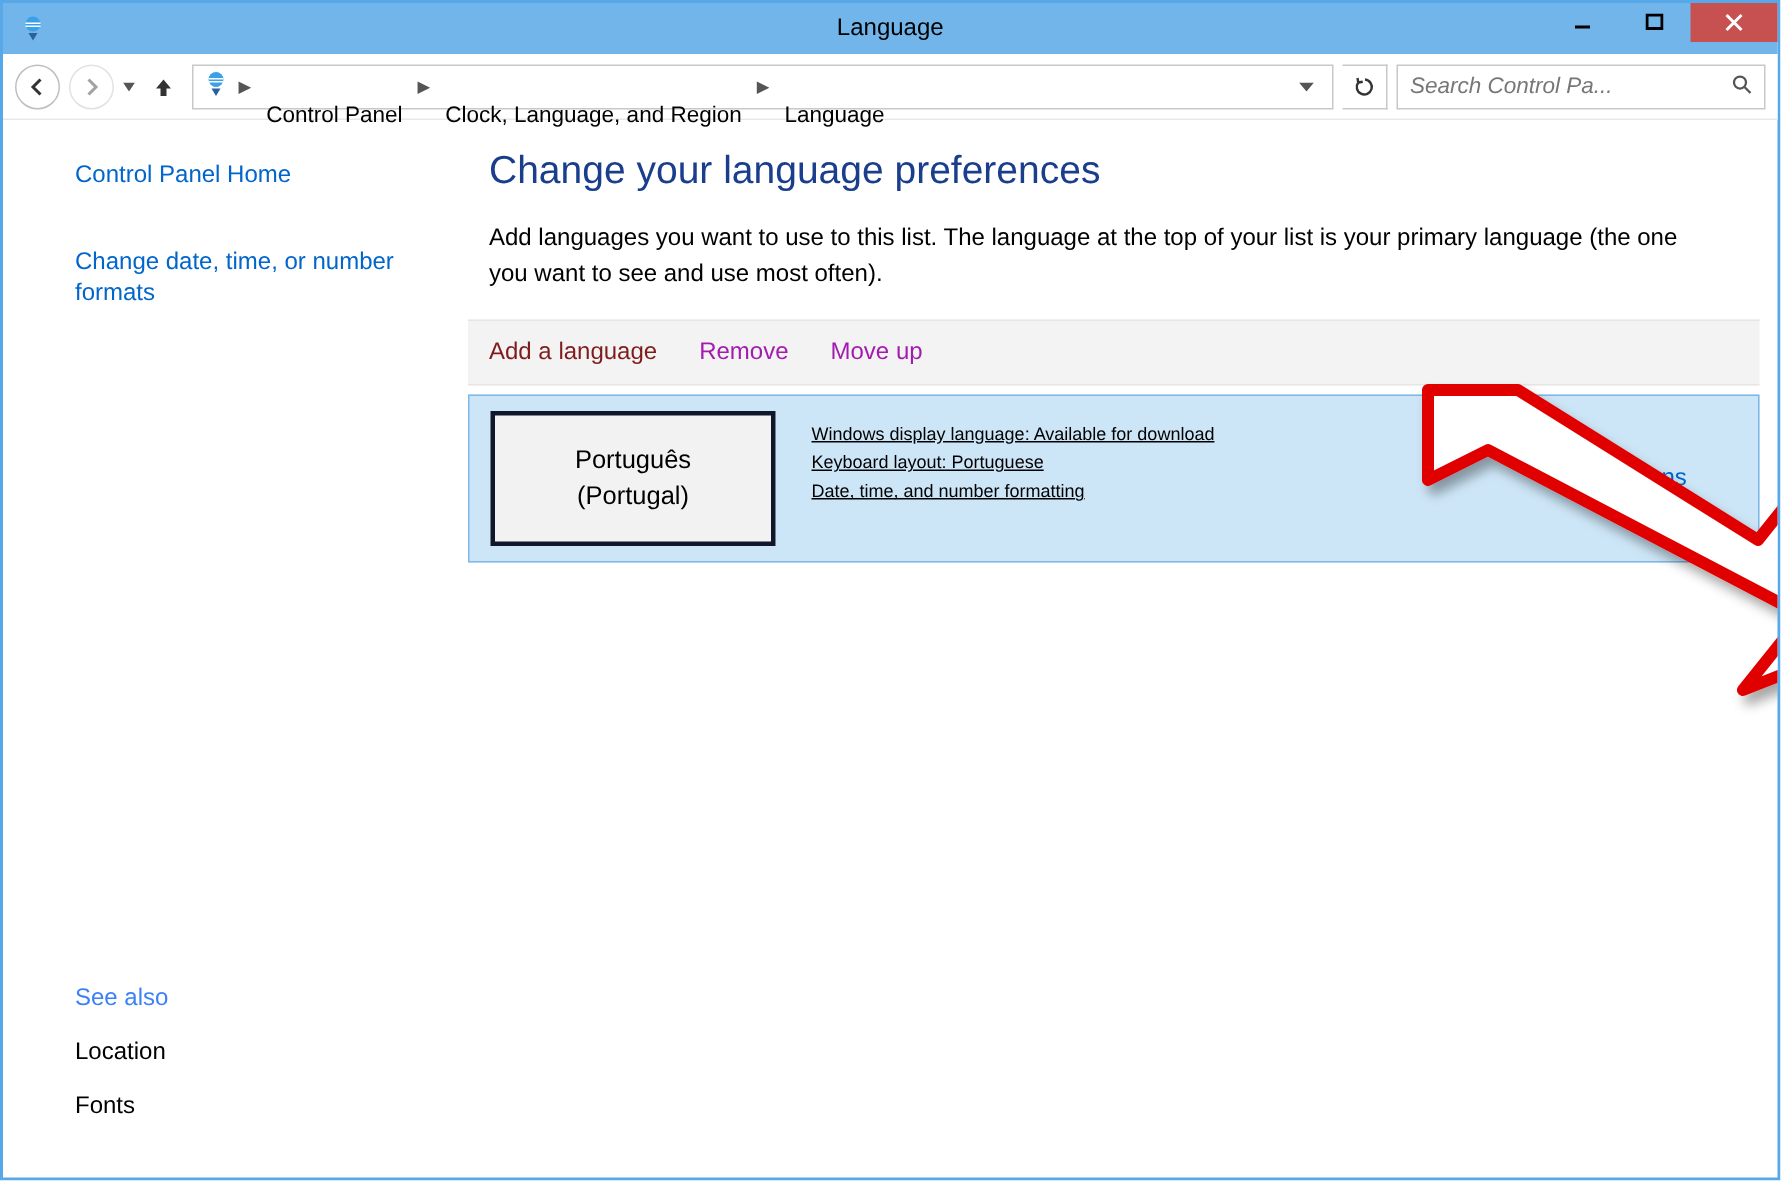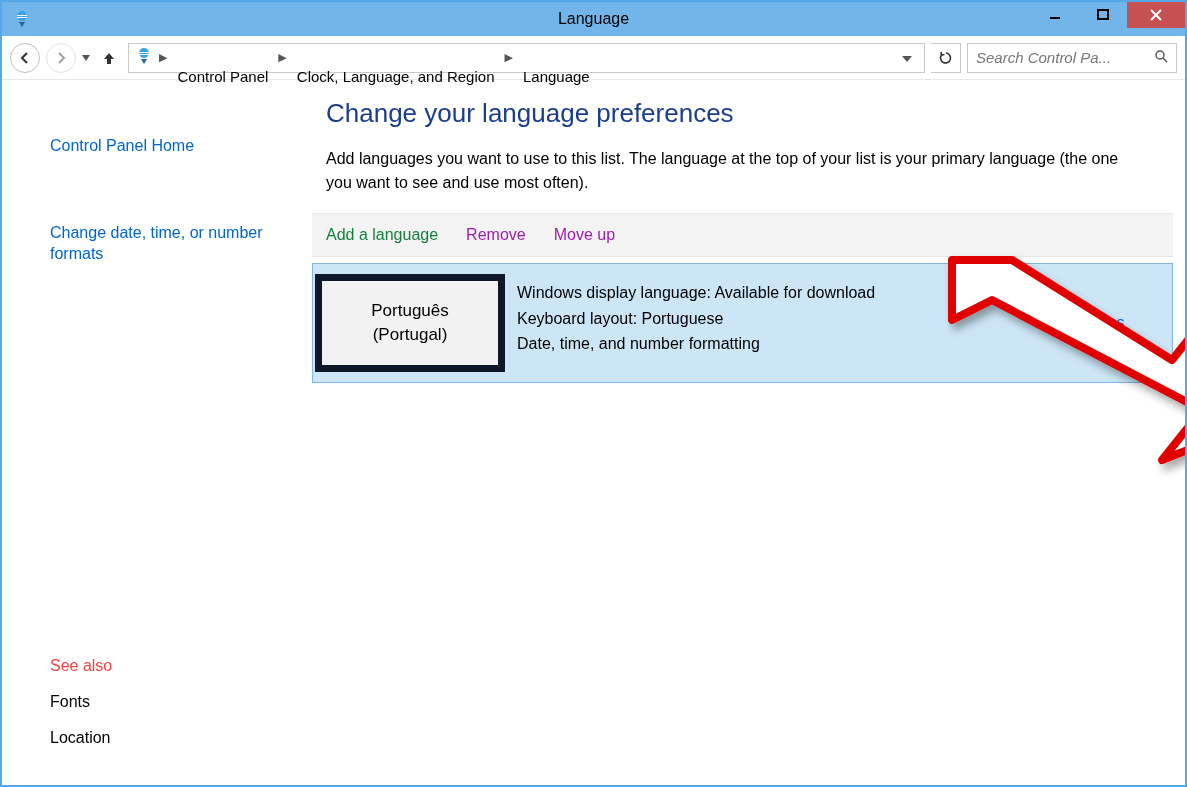--- a/index.html
+++ b/index.html
@@ -116,21 +116,21 @@
   }
   .addressbar .spacer { flex:1; }
   .addressbar .dd { color:#555; font-size:11px; padding: 0 6px; }
   .refresh-btn {
     width: 30px; height: 30px;
     border:1px solid #c8c8c8;
     border-left: none;
     display:flex; align-items:center; justify-content:center;
   }
   .searchbox {
-    width: 210px;
+    width: 246px;
     height: 30px;
     border:1px solid #c8c8c8;
     display:flex; align-items:center;
     padding: 0 8px;
     color:#777;
     font-style: italic;
     gap:6px;
     justify-content: space-between;
   }
   .searchbox .si { font-style: normal; color:#555; }
@@ -146,25 +146,24 @@
     display:flex;
     flex-direction:column;
     font-size: 16px;
   }
   .sidebar a {
     color:#0066cc;
     text-decoration:none;
     margin-bottom: 22px;
     line-height: 1.35;
     cursor:pointer;
-    margin-top:29px;
   }
   .sidebar .spacer { flex:1; }
   .sidebar .muted {
-    color:#ef4444;
+    color:#3b82f6;
     margin-bottom: 18px;
   }
   .sidebar .plain {
     color:#000;
     margin-bottom: 18px;
   }
   .main {
     flex:1;
     padding: 18px 12px 0 0;
     position:relative;
@@ -186,48 +185,49 @@
   }
   .toolbar {
     background:#f3f3f3;
     border-top:1px solid #e6e6e6;
     border-bottom:1px solid #e6e6e6;
     padding: 12px 14px;
     display:flex;
     gap: 28px;
     font-size: 16px;
   }
-  .toolbar .titem { color:#15803d; }
+  .toolbar .titem { color:#7f1d1d; }
   .toolbar .titem.disabled { color:#a21caf; }
   .lang-row {
     border:1px solid #7fb7e6;
     background:#cde6f7;
     display:flex;
     align-items:stretch;
     margin-top: 6px;
   }
   .lang-tile {
     width: 190px;
-    margin: 10px 2px;
-    border:7px solid #0f172a;
+    margin: 10px 14px;
+    border:3px solid #0f172a;
     background:#f2f2f2;
     display:flex;
     flex-direction:column;
     align-items:center;
     justify-content:center;
     text-align:center;
     font-size: 17px;
     padding: 18px 6px;
     line-height:1.4;
   }
   .lang-info {
     flex:1;
     padding: 16px 10px;
-    font-size:16px;
+    font-size:12px;
     line-height:1.6;
+    text-decoration:underline;
   }
   .lang-options {
     width: 150px;
     display:flex;
     align-items:center;
     justify-content:center;
   }
   .lang-options a {
     color:#0066cc;
     text-decoration:none;
@@ -335,22 +335,22 @@
     </div>
   </div>
 
   <div class="body">
     <div class="sidebar">
       <a>Control Panel Home</a>
       <div style="height:14px"></div>
       <a>Change date, time, or number formats</a>
       <div class="spacer"></div>
       <div class="muted">See also</div>
+      <div class="plain" style="cursor:pointer">Location</div>
       <div class="plain" style="cursor:pointer">Fonts</div>
-      <div class="plain" style="cursor:pointer">Location</div>
     </div>
 
     <div class="main">
       <h1>Change your language preferences</h1>
       <p class="desc">Add languages you want to use to this list. The language at the top of your list is your primary language (the one you want to see and use most often).</p>
 
       <div class="toolbar">
         <span class="titem">Add a language</span>
         <span class="titem disabled">Remove</span>
         <span class="titem disabled">Move up</span>

